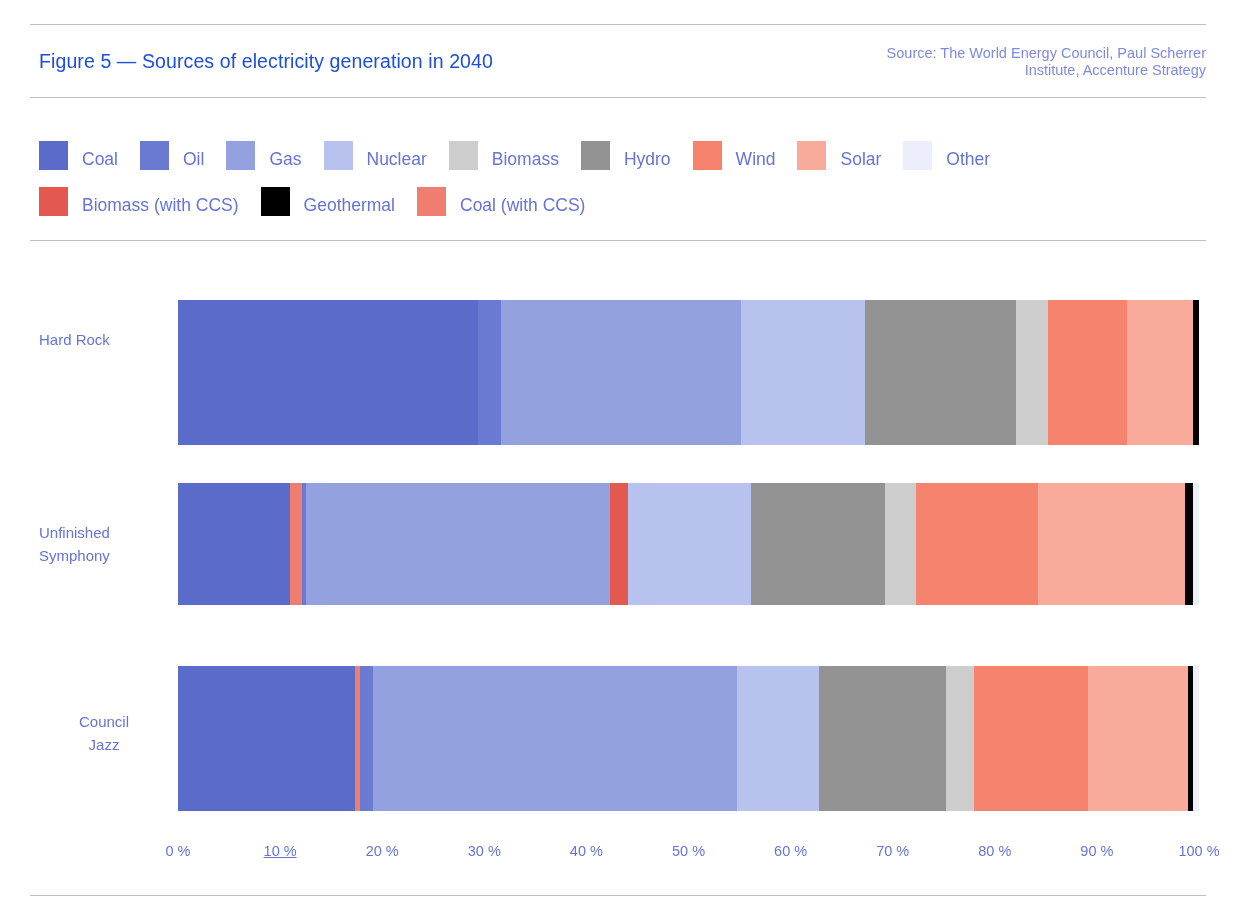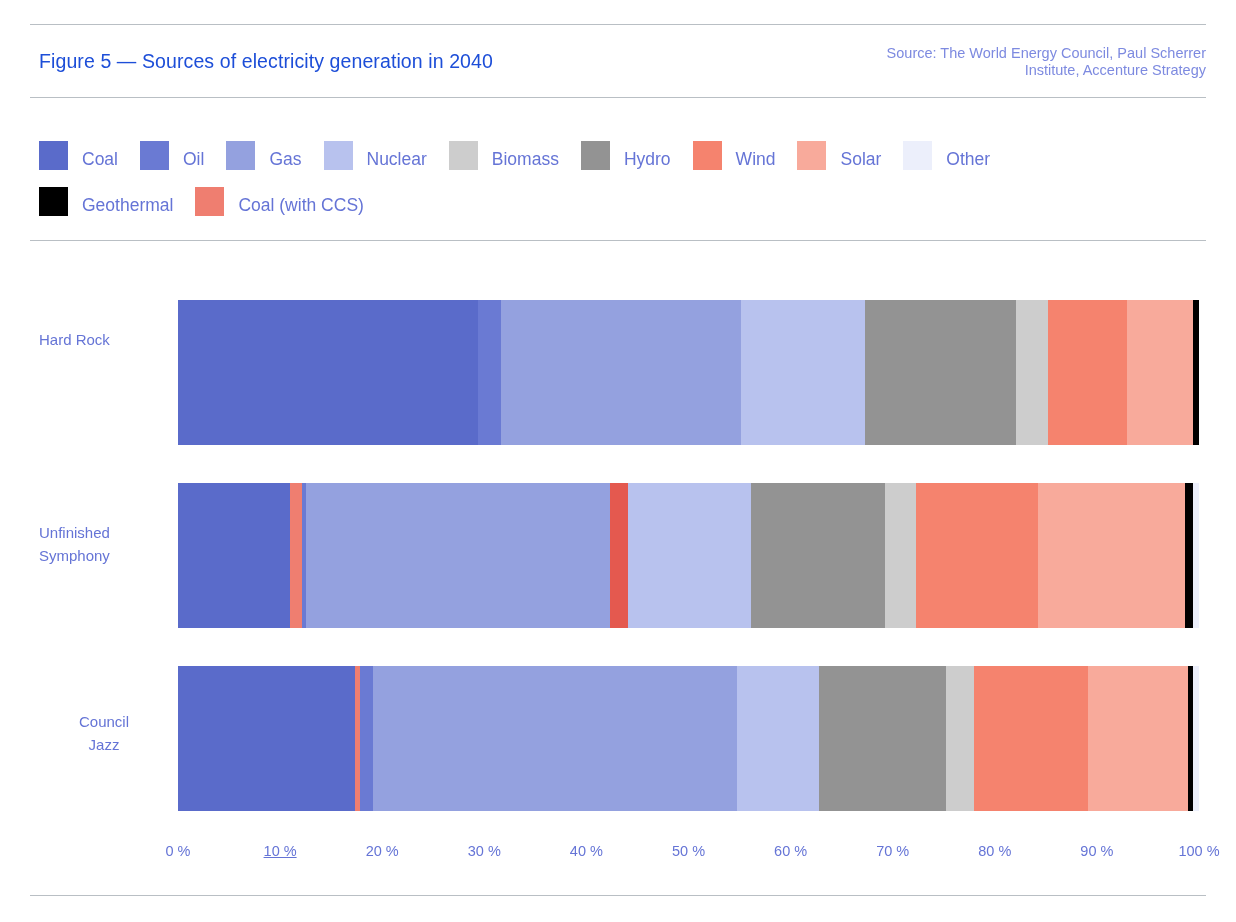--- a/index.html
+++ b/index.html
@@ -191,20 +191,24 @@
         <div class="legend-item">
           <span class="legend-swatch" style="background: rgb(248, 170, 155);"></span>
           <span class="legend-label">Solar</span>
         </div>
         <div class="legend-item">
           <span class="legend-swatch" style="background: rgb(236, 239, 251);"></span>
           <span class="legend-label">Other</span>
         </div>
       </div>
     <div class="legend-row">
+        <div class="legend-item">
+          <span class="legend-swatch" style="background: rgb(228, 89, 79);"></span>
+          <span class="legend-label">Biomass (with CCS)</span>
+        </div>
         <div class="legend-item">
           <span class="legend-swatch" style="background: rgb(0, 0, 0);"></span>
           <span class="legend-label">Geothermal</span>
         </div>
         <div class="legend-item">
           <span class="legend-swatch" style="background: rgb(239, 126, 112);"></span>
           <span class="legend-label">Coal (with CCS)</span>
         </div>
       </div>
   </div>
@@ -232,21 +236,21 @@
           <div class="seg" title="Oil 2.2%" style="background: rgb(106, 122, 211); width: 2.2%;"></div>
           <div class="seg" title="Gas 23.5%" style="background: rgb(148, 161, 223); width: 23.5%;"></div>
           <div class="seg" title="Nuclear 12.2%" style="background: rgb(184, 194, 238); width: 12.2%;"></div>
           <div class="seg" title="Hydro 14.8%" style="background: rgb(147, 147, 147); width: 14.8%;"></div>
           <div class="seg" title="Biomass 3.1%" style="background: rgb(205, 205, 205); width: 3.1%;"></div>
           <div class="seg" title="Wind 7.8%" style="background: rgb(245, 131, 110); width: 7.8%;"></div>
           <div class="seg" title="Solar 6.4%" style="background: rgb(248, 170, 155); width: 6.4%;"></div>
           <div class="seg" title="Geothermal 0.6%" style="background: rgb(0, 0, 0); width: 0.6%;"></div>
         </div>
       </div>
-      <div class="bar-row" style="top: 205px; height: 145px;">
+      <div class="bar-row" style="top: 205px; height: 122px;">
         <div class="row-label" style="top: 38px; text-align: left;">
           <div>Unfinished</div>
           <div>Symphony</div>
         </div>
         <div class="bar-track">
           <div class="seg" title="Coal 11%" style="background: rgb(90, 107, 202); width: 11%;"></div>
           <div class="seg" title="Coal (with CCS) 1.2%" style="background: rgb(239, 126, 112); width: 1.2%;"></div>
           <div class="seg" title="Oil 0.4%" style="background: rgb(106, 122, 211); width: 0.4%;"></div>
           <div class="seg" title="Gas 29.8%" style="background: rgb(148, 161, 223); width: 29.8%;"></div>
           <div class="seg" title="Biomass (with CCS) 1.8%" style="background: rgb(228, 89, 79); width: 1.8%;"></div>

